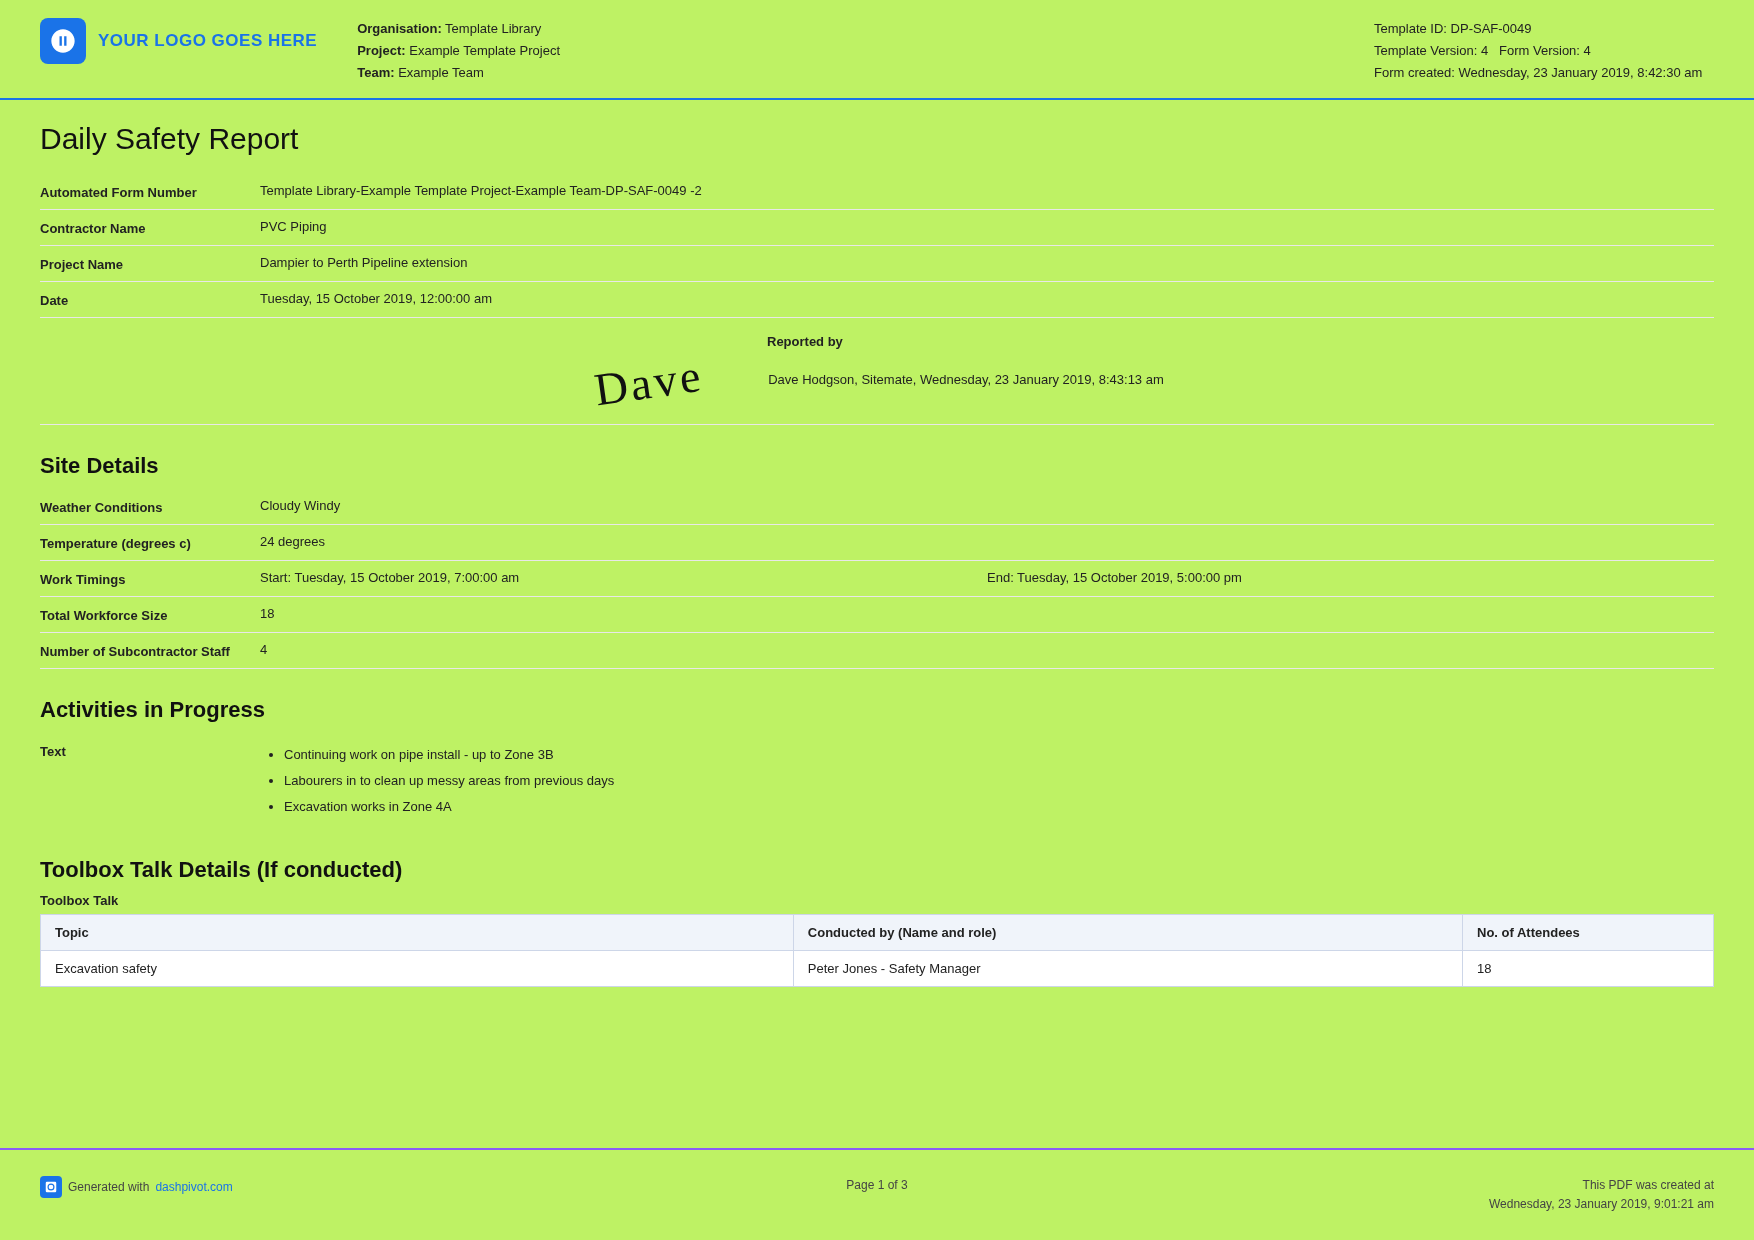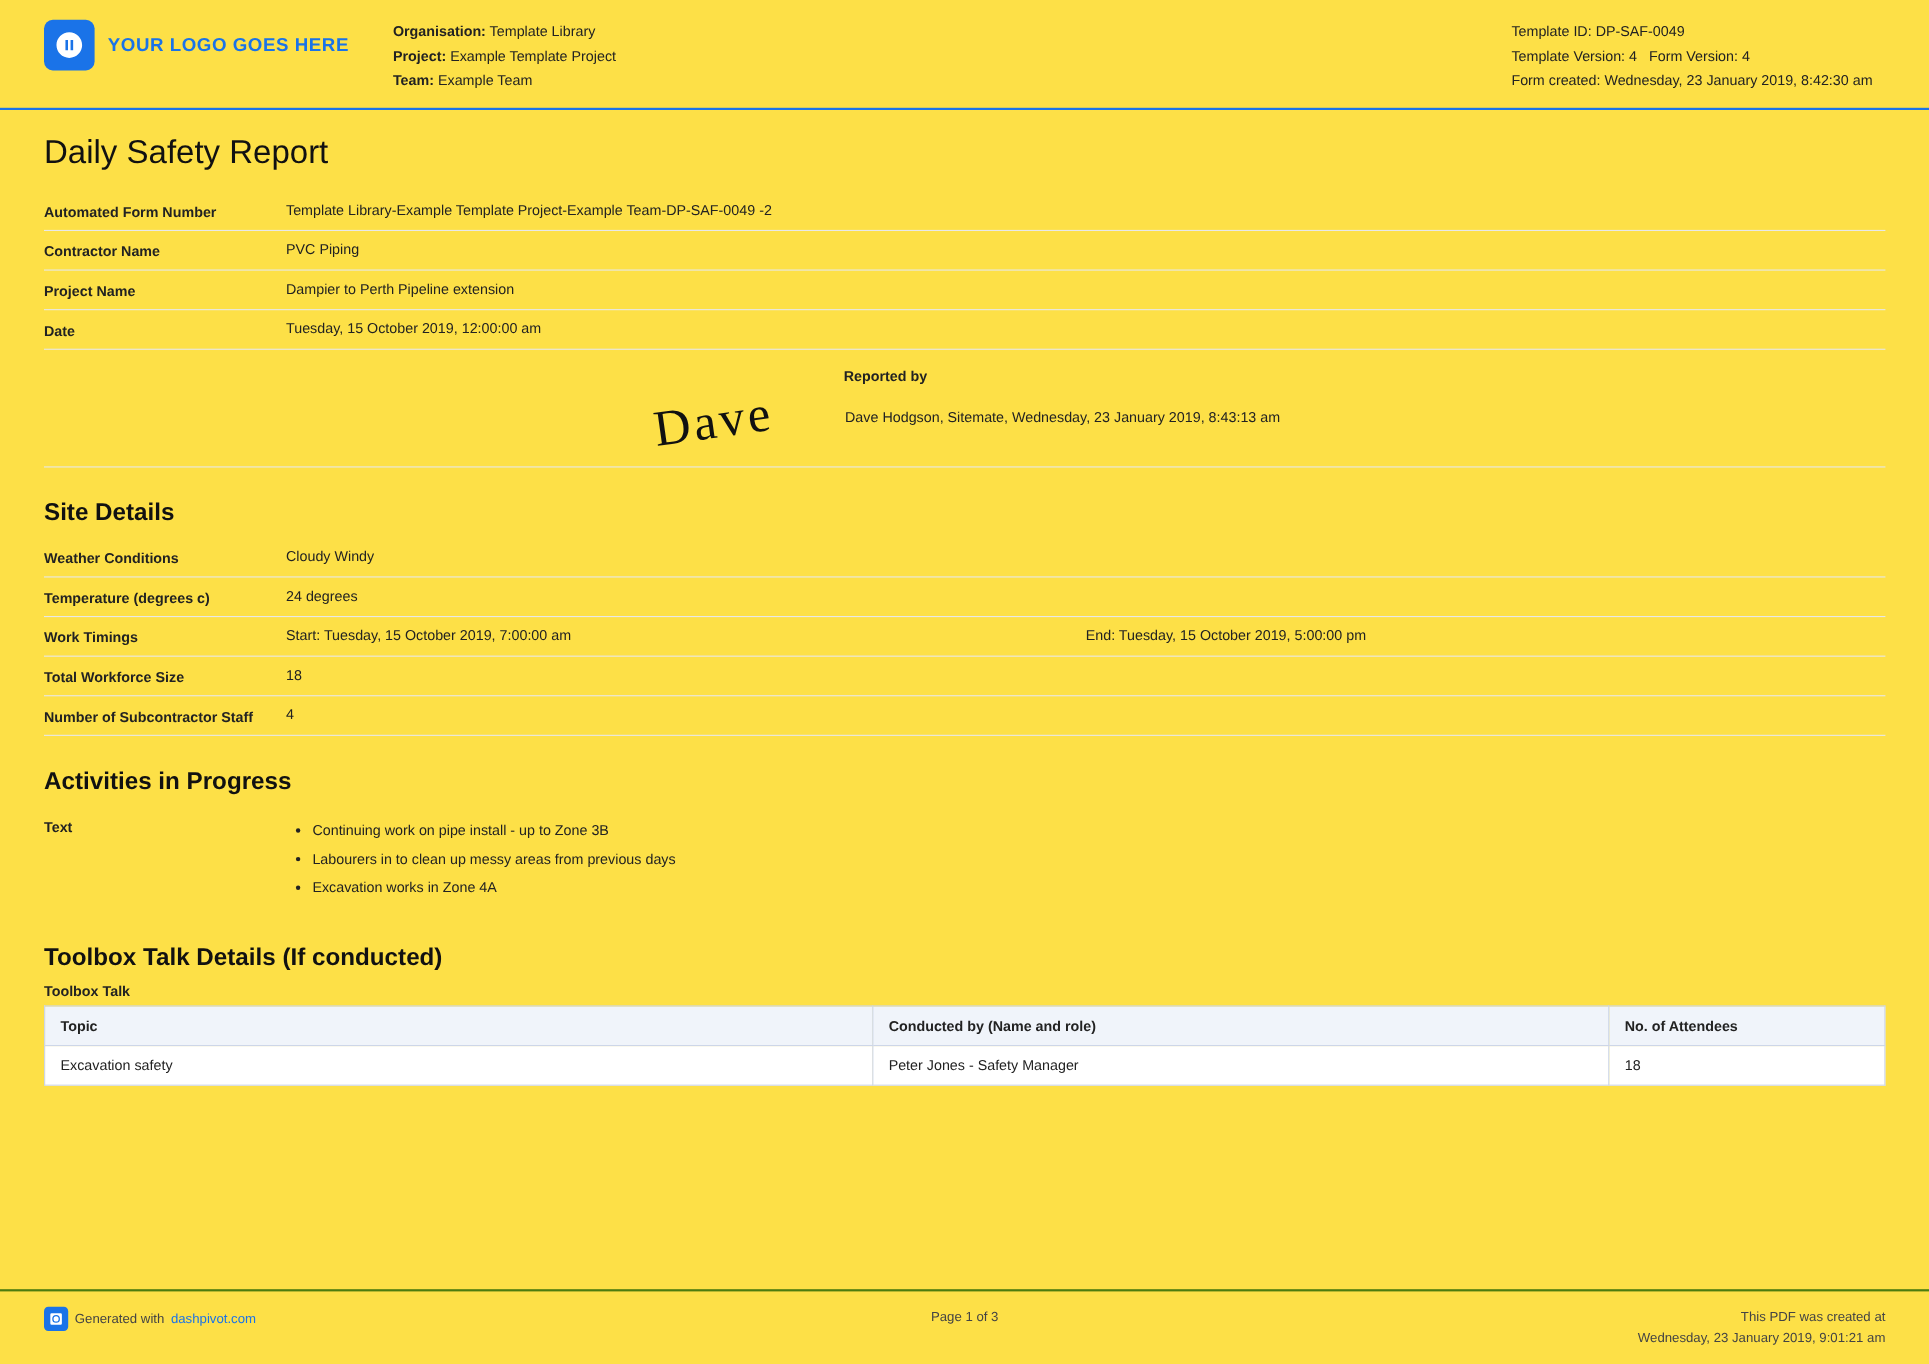--- a/index.html
+++ b/index.html
@@ -7,21 +7,21 @@
       font-family: Arial, sans-serif;
       font-size: 13px;
       color: #222;
       background: #fff;
       width: 1754px;
       min-height: 1240px;
     }
     .page {
       width: 1754px;
       min-height: 1240px;
-      background: #fde047;
+      background: #bef264;
       display: flex;
       flex-direction: column;
     }
 
     
     .header {
       display: flex;
       align-items: flex-start;
       padding: 18px 40px 14px 40px;
       border-bottom: 2px solid #1a73e8;
@@ -177,24 +177,24 @@
     }
     .data-table td {
       font-size: 13px;
       padding: 10px 14px;
       border: 1px solid #cdd6e8;
       background: #fff;
     }
 
     
     .footer {
-      border-top: 2px solid #4d7c0f;
+      border-top: 2px solid #8b5cf6;
       display: flex;
       align-items: flex-start;
-      padding: 14px 40px;
+      padding: 26px 40px;
       font-size: 12px;
       color: #444;
     }
     .footer-left {
       flex: 1;
       display: flex;
       align-items: center;
       gap: 6px;
     }
     .footer-center {

